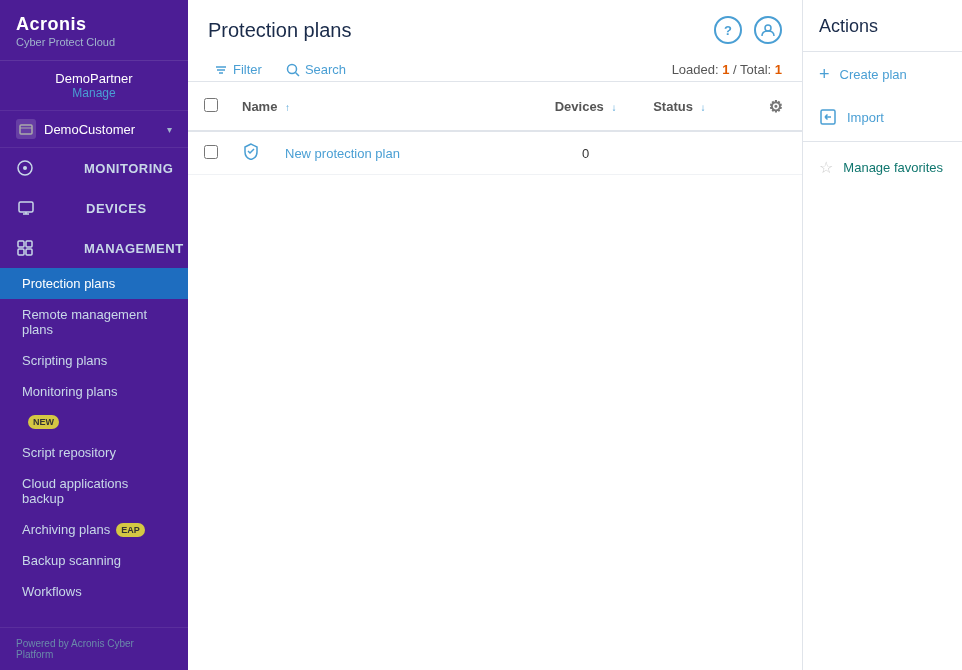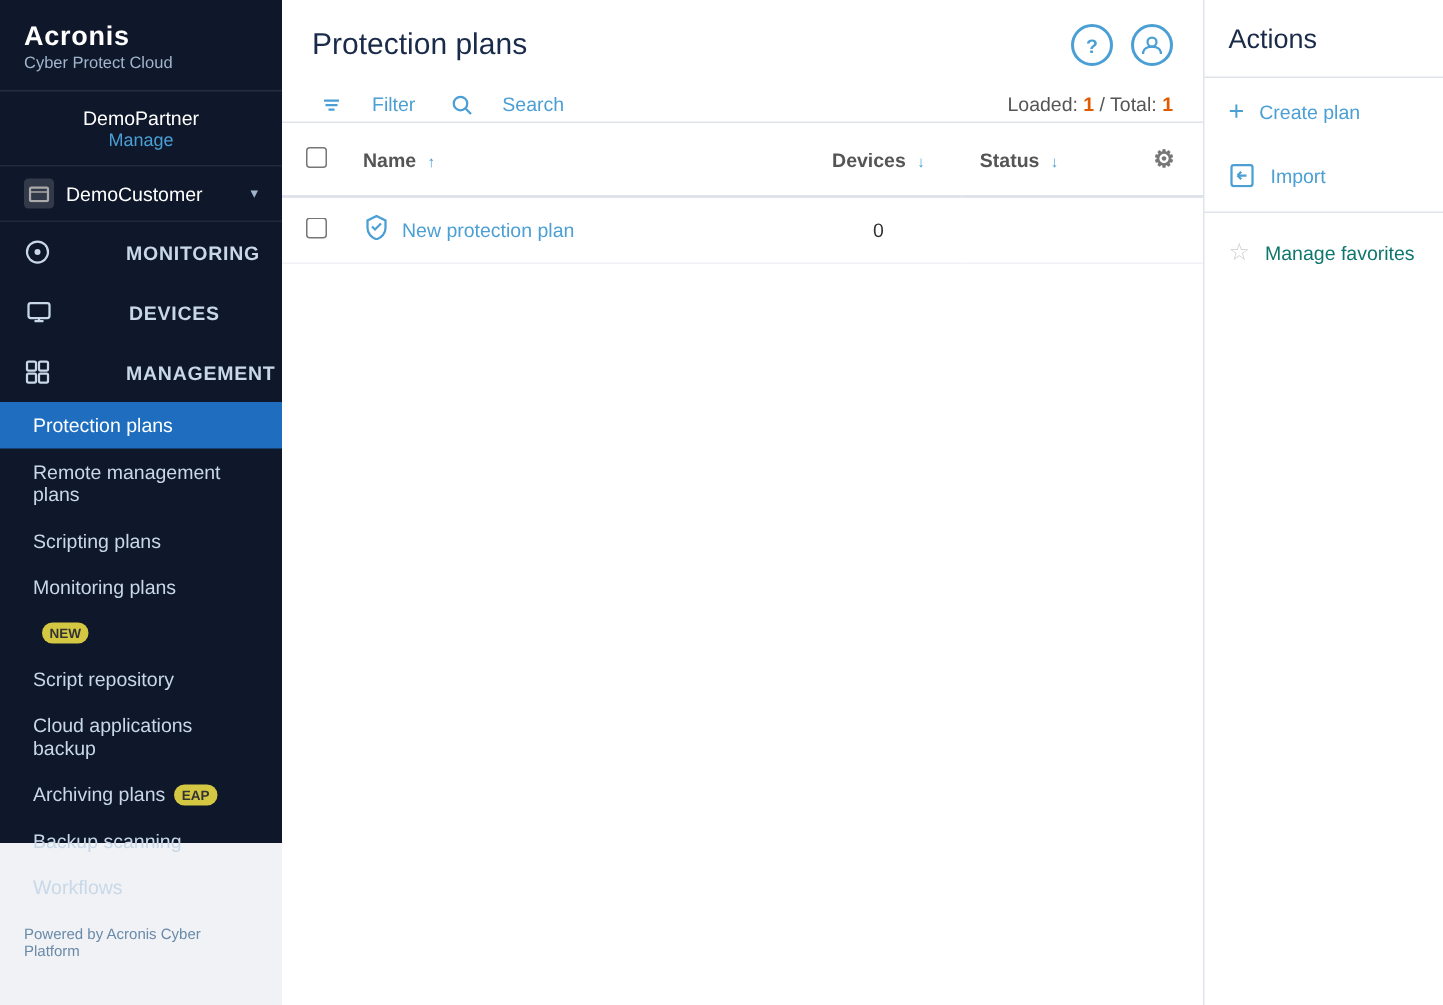--- a/index.html
+++ b/index.html
@@ -2,25 +2,25 @@
 <html><head>
   <meta charset="utf-8">
   <style>
     * { box-sizing: border-box; margin: 0; padding: 0; }
     body { font-family: 'Segoe UI', Arial, sans-serif; font-size: 13px; background: #f0f2f5; display: flex; width: 962px; height: 670px; overflow: hidden; }
 
     
     .sidebar {
       width: 188px;
       min-width: 188px;
-      background: #0f172a;
+      background: #4c1d95;
       color: #fff;
       display: flex;
       flex-direction: column;
-      height: 562px;
+      height: 670px;
     }
 
     .sidebar-logo {
       padding: 14px 16px 12px;
       border-bottom: 1px solid rgba(255,255,255,0.1);
     }
 
     .logo-acronis {
       font-size: 18px;
       font-weight: 700;
@@ -206,21 +206,21 @@
     .toolbar-row {
       display: flex;
       align-items: center;
       padding-bottom: 0;
       gap: 12px;
     }
 
     .toolbar-btn {
       display: flex;
       align-items: center;
-      gap: 20px;
+      gap: 5px;
       color: #4a9fd4;
       cursor: pointer;
       font-size: 13px;
       padding: 4px 6px;
       border-radius: 3px;
     }
 
     .loaded-info {
       margin-left: auto;
       color: #555;
@@ -544,21 +544,21 @@
             <div class="gear-btn">⚙</div>
           </th>
         </tr>
       </thead>
       <tbody>
         <tr class="table-row">
           <td class="checkbox-col">
             <input type="checkbox" style="">
           </td>
           <td class="name-cell" style="display:table-cell;">
-            <div class="name-cell" style="display:flex;align-items:center;">
+            <div class="name-cell" style="display:flex;align-items:center;gap:17px;">
               <span class="row-shield-icon">
                 <svg width="18" height="18" viewBox="0 0 18 18" fill="none">
                   <path d="M9 2L3 5v5c0 3.5 2.5 6.5 6 7.5 3.5-1 6-4 6-7.5V5L9 2z" fill="none" stroke="#4a9fd4" stroke-width="1.5"></path>
                   <polyline points="6,9 8,11 12,7" stroke="#4a9fd4" stroke-width="1.5" fill="none"></polyline>
                 </svg>
               </span>
               <a class="plan-name-link">New protection plan</a>
             </div>
           </td>
           <td class="devices-col">0</td>

